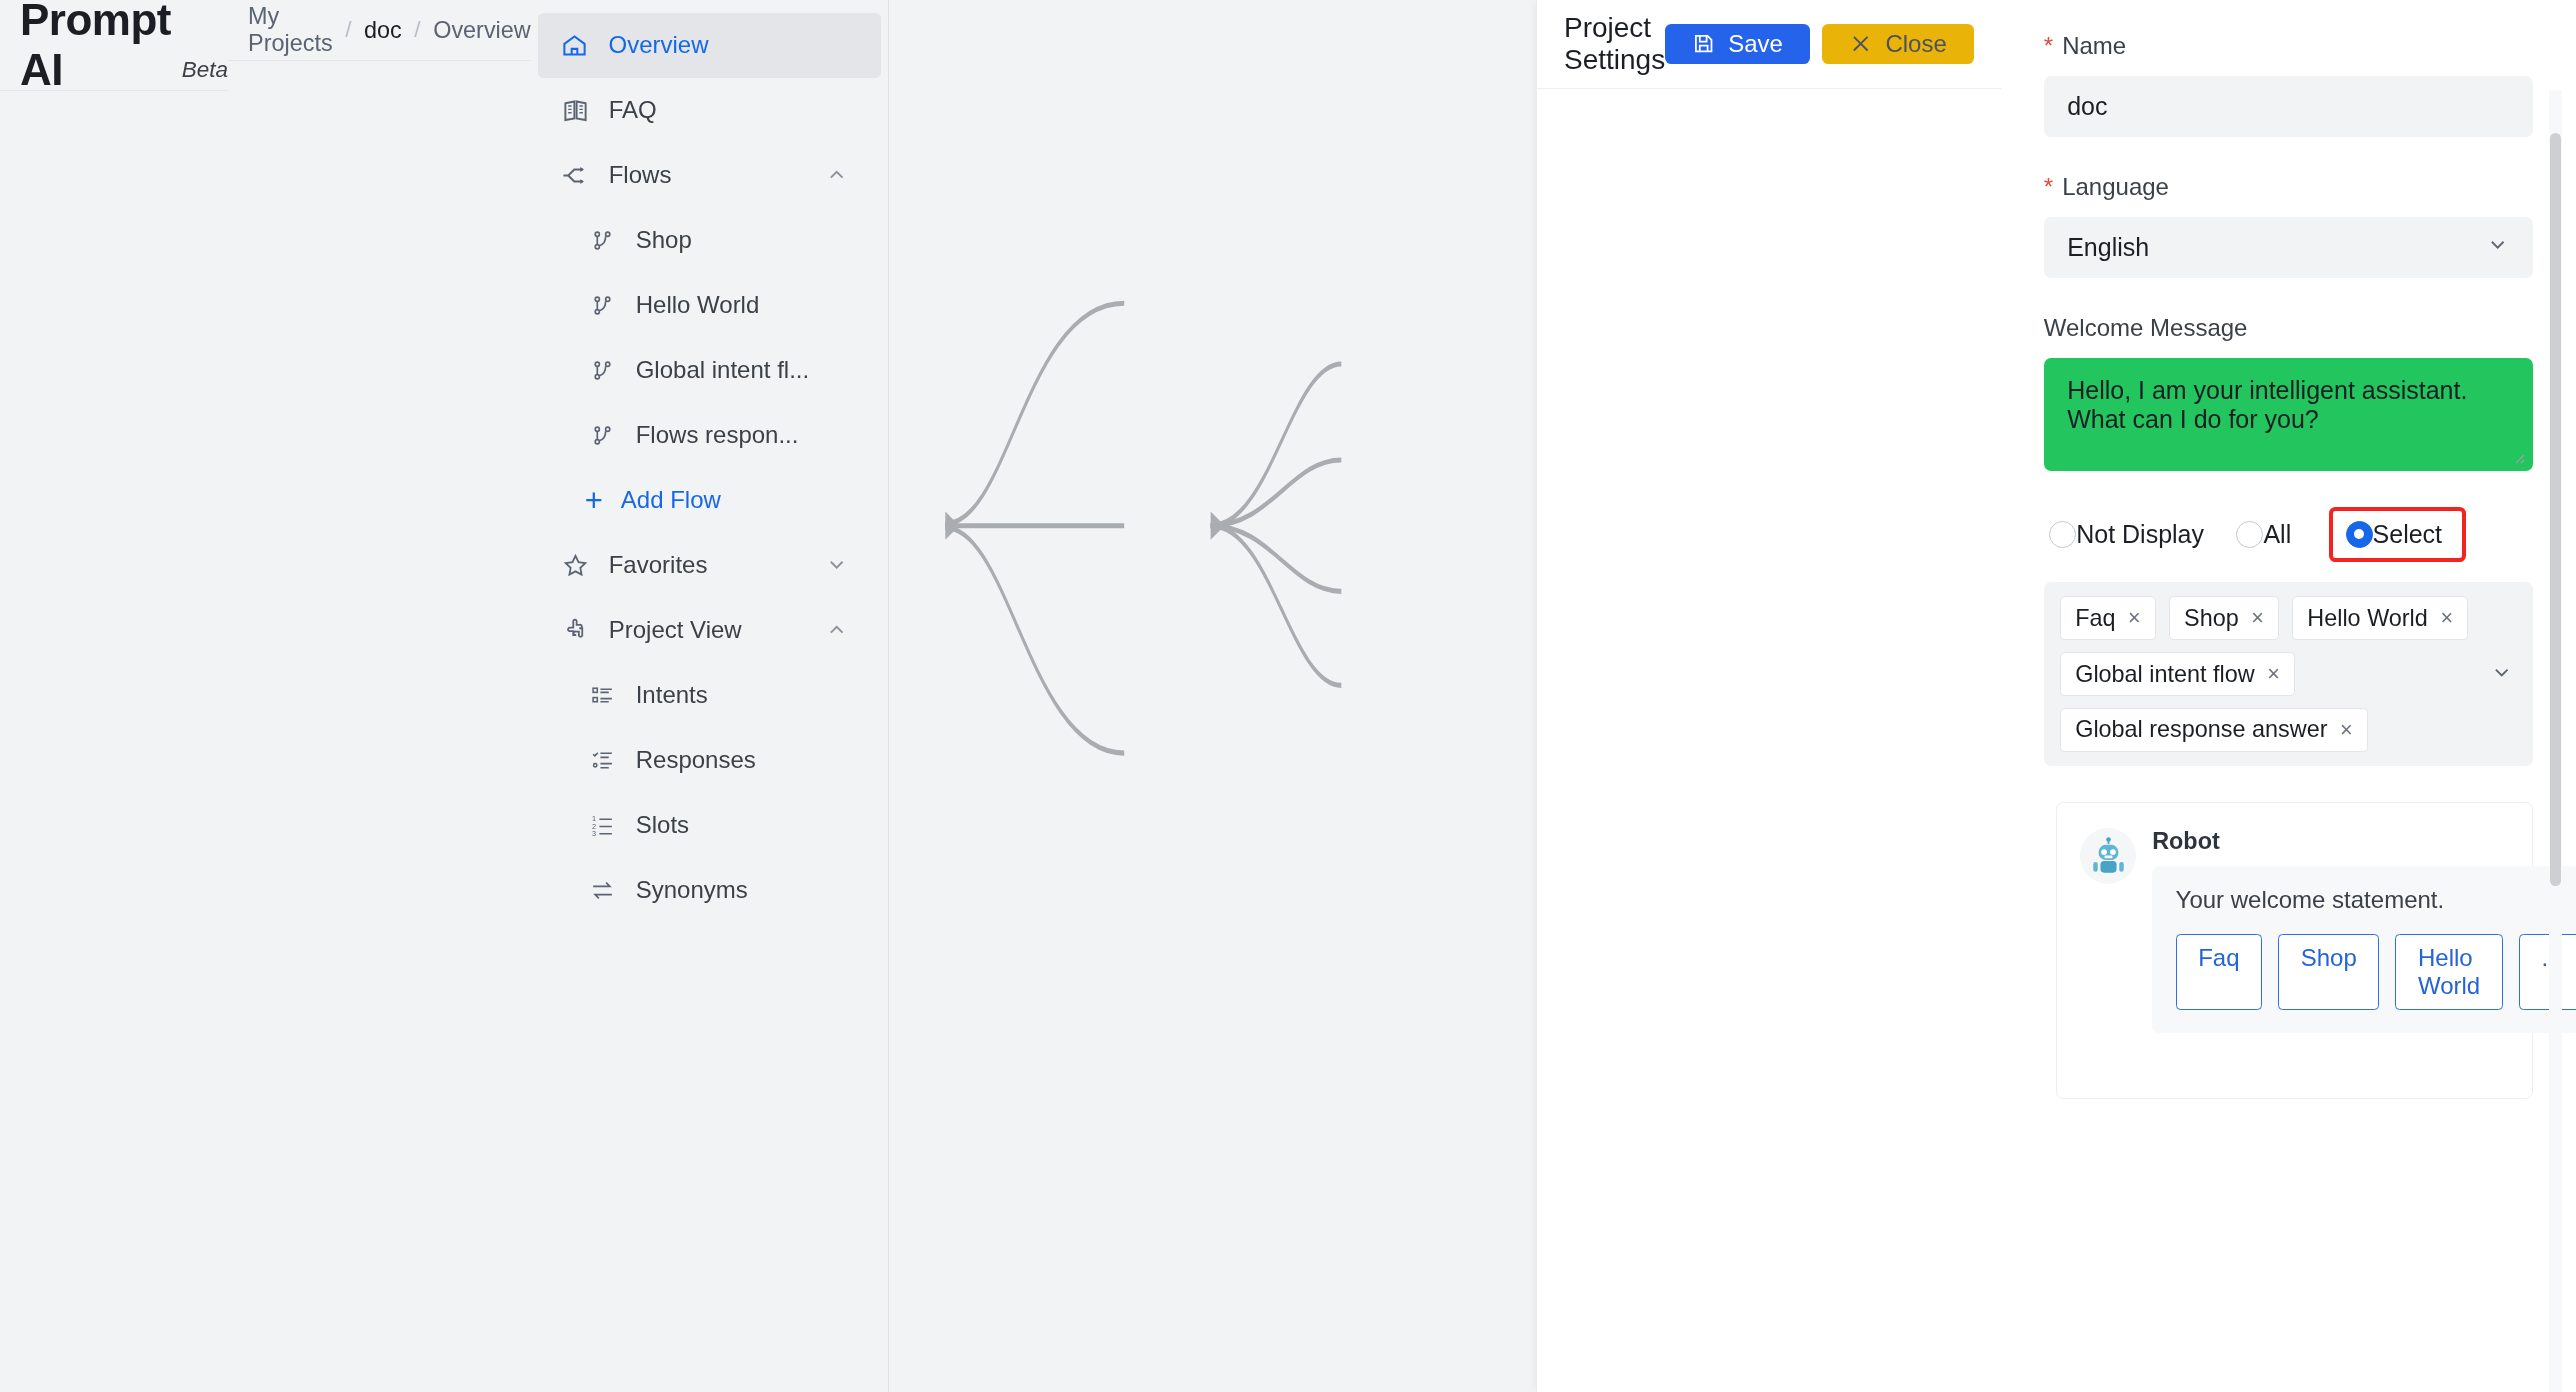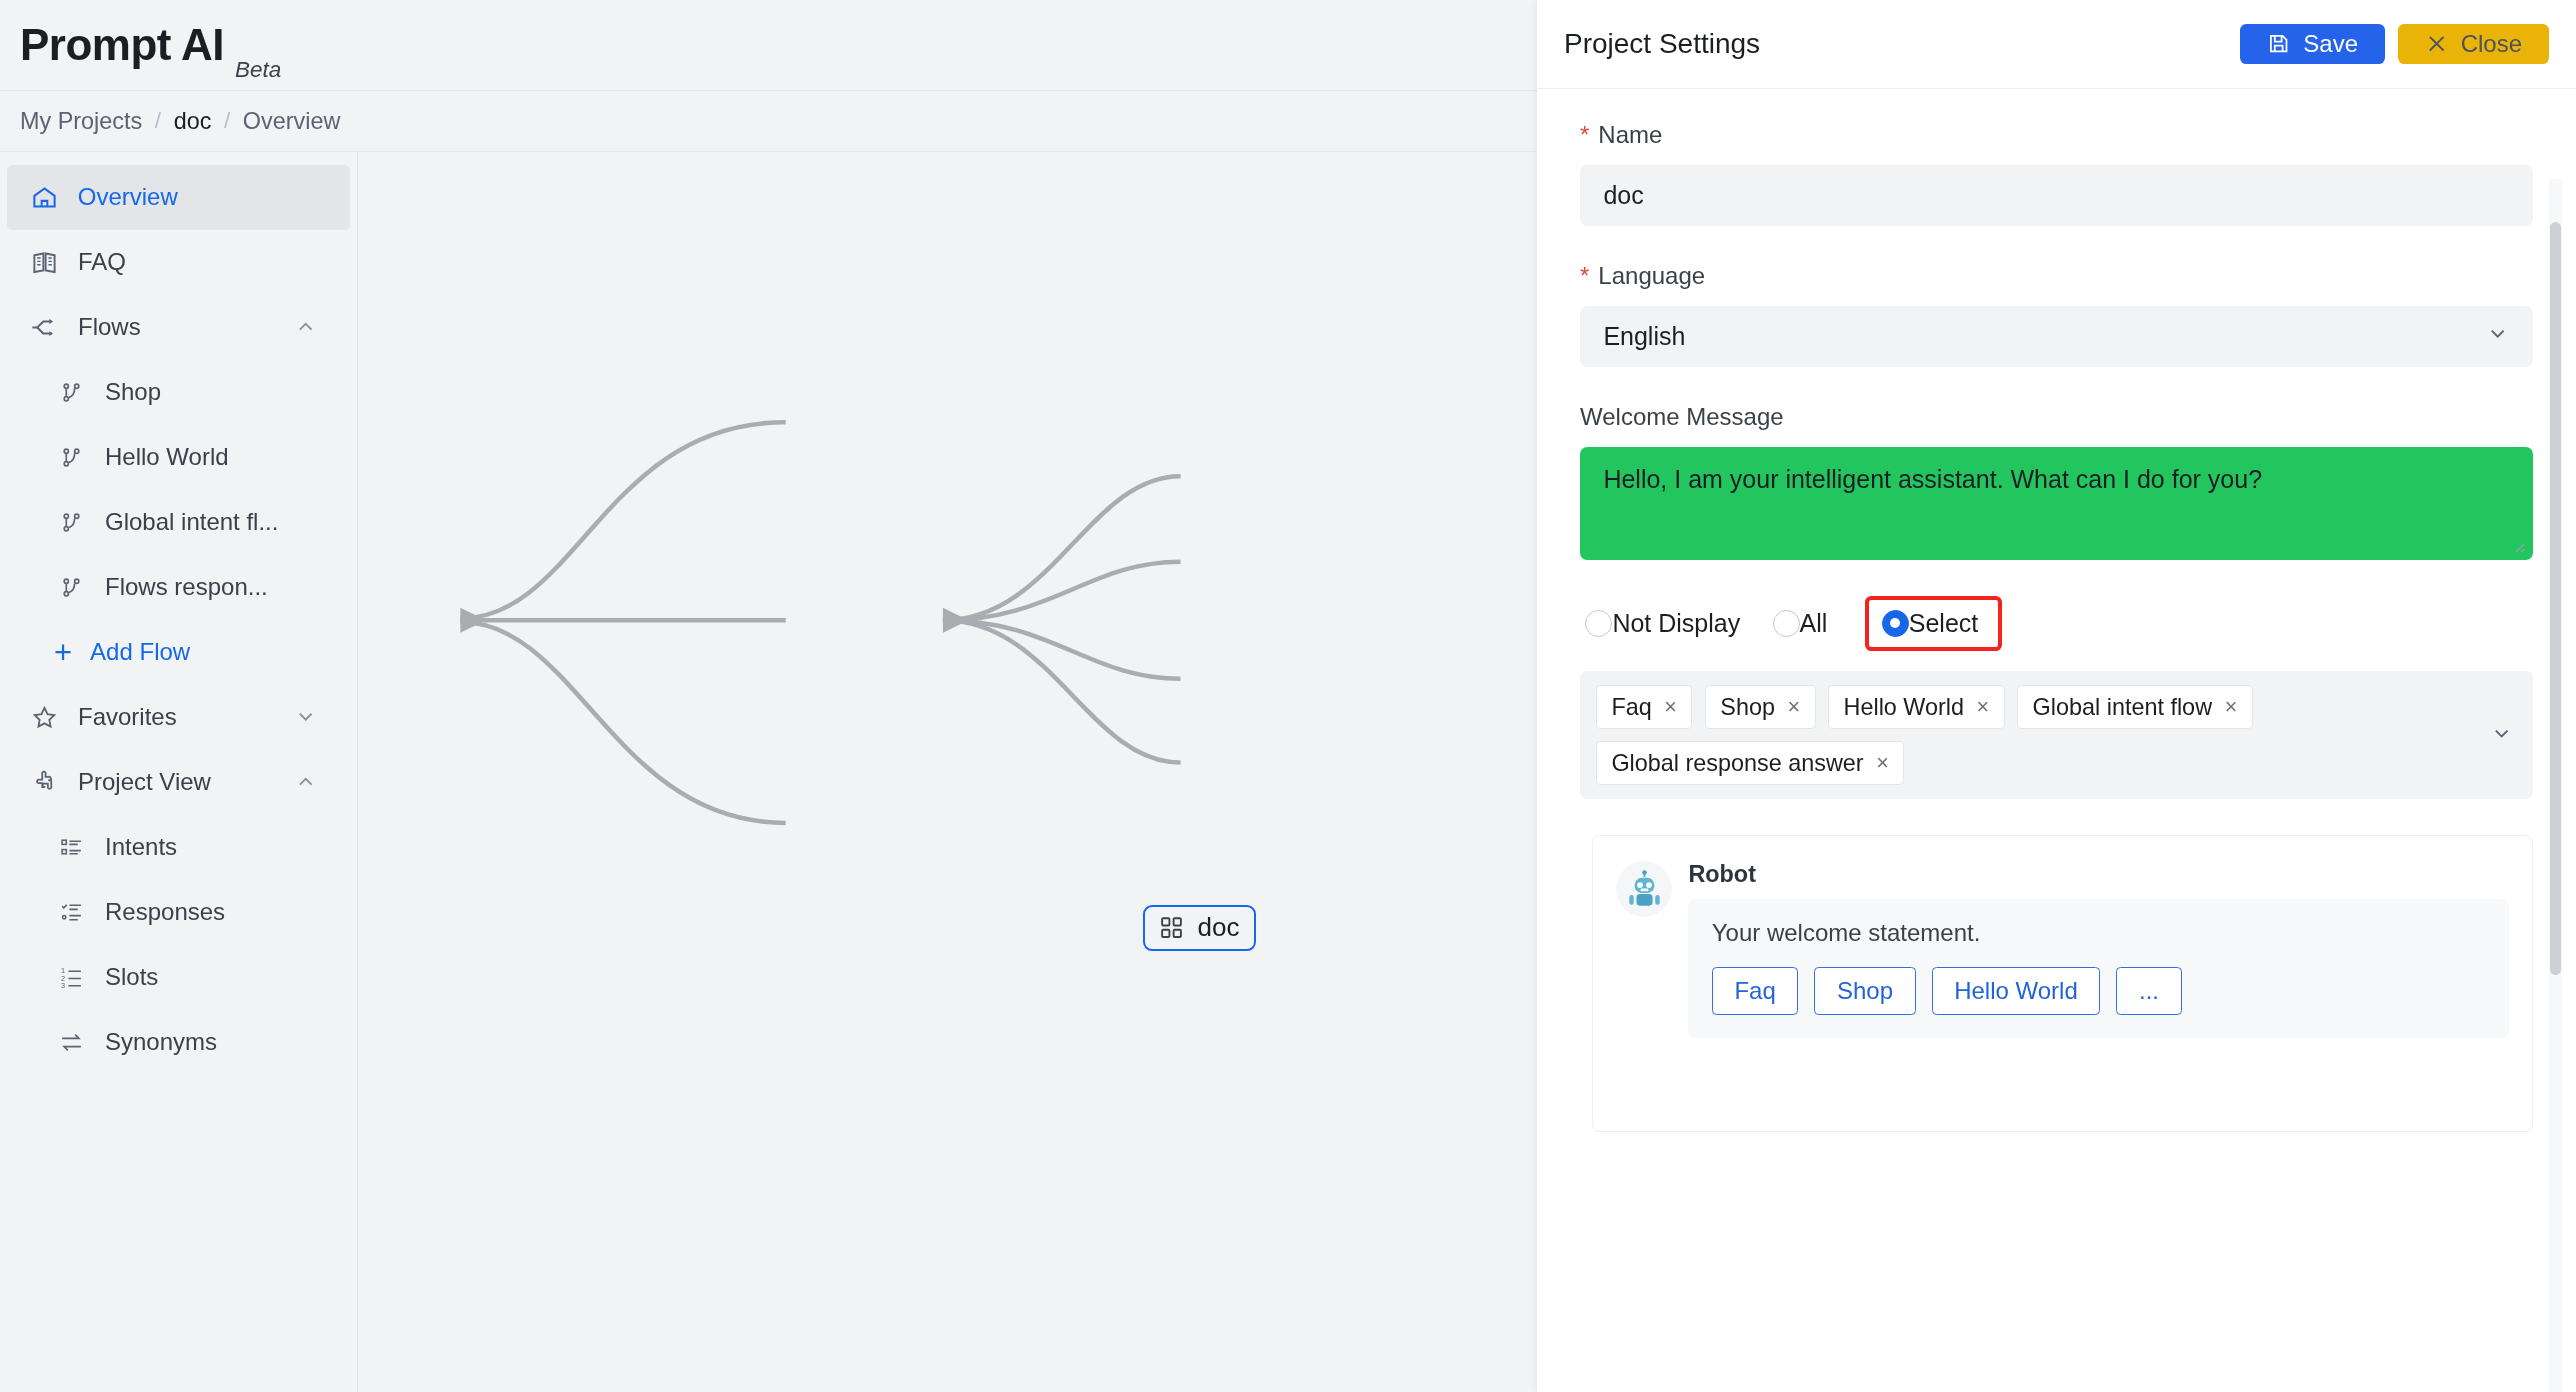--- a/index.html
+++ b/index.html
@@ -7,21 +7,21 @@
     width: 2576px; height: 1392px;
     font-family: "Liberation Sans", sans-serif;
     background: #f2f3f5;
     overflow: hidden;
   }
   .app { position: relative; width: 2576px; height: 1392px; display: flex; }
 
   
   .left-region {
     width: 1537px; height: 1392px;
-    display: flex; flex-direction: column;
+    display: flex; flex-direction: row;
     background: #f2f3f5;
     position: relative;
   }
 
   .app-header {
     height: 91px; flex: 0 0 91px;
     display: flex; align-items: center;
     padding-left: 20px;
     background: #f2f3f5;
     border-bottom: 0.9px solid #e4e6e9;
@@ -99,21 +99,21 @@
     border: 2.7px solid #1668e8; border-radius: 9px;
     padding: 5.4px 14.4px 5.4px 10.8px; background: #f2f3f5;
     transform: translateY(-50%);
   }
   .node-ico { width: 31px; height: 31px; flex: 0 0 31px; display: flex; align-items: center; justify-content: center; }
 
   
   .panel {
     width: 1039px; flex: 0 0 1039px;
     height: 1392px; background: #ffffff;
-    display: flex; flex-direction: column;
+    display: flex; flex-direction: row;
     box-shadow: -1.8px 0 9px rgba(0,0,0,0.06);
     position: relative;
   }
   .panel-header {
     height: 89px; flex: 0 0 89px;
     display: flex; align-items: center;
     padding: 0 27px 0 27px;
     border-bottom: 0.9px solid #eceef0;
   }
   .panel-title { font-size: 28px; color: #1b1f24; flex: 1; }

